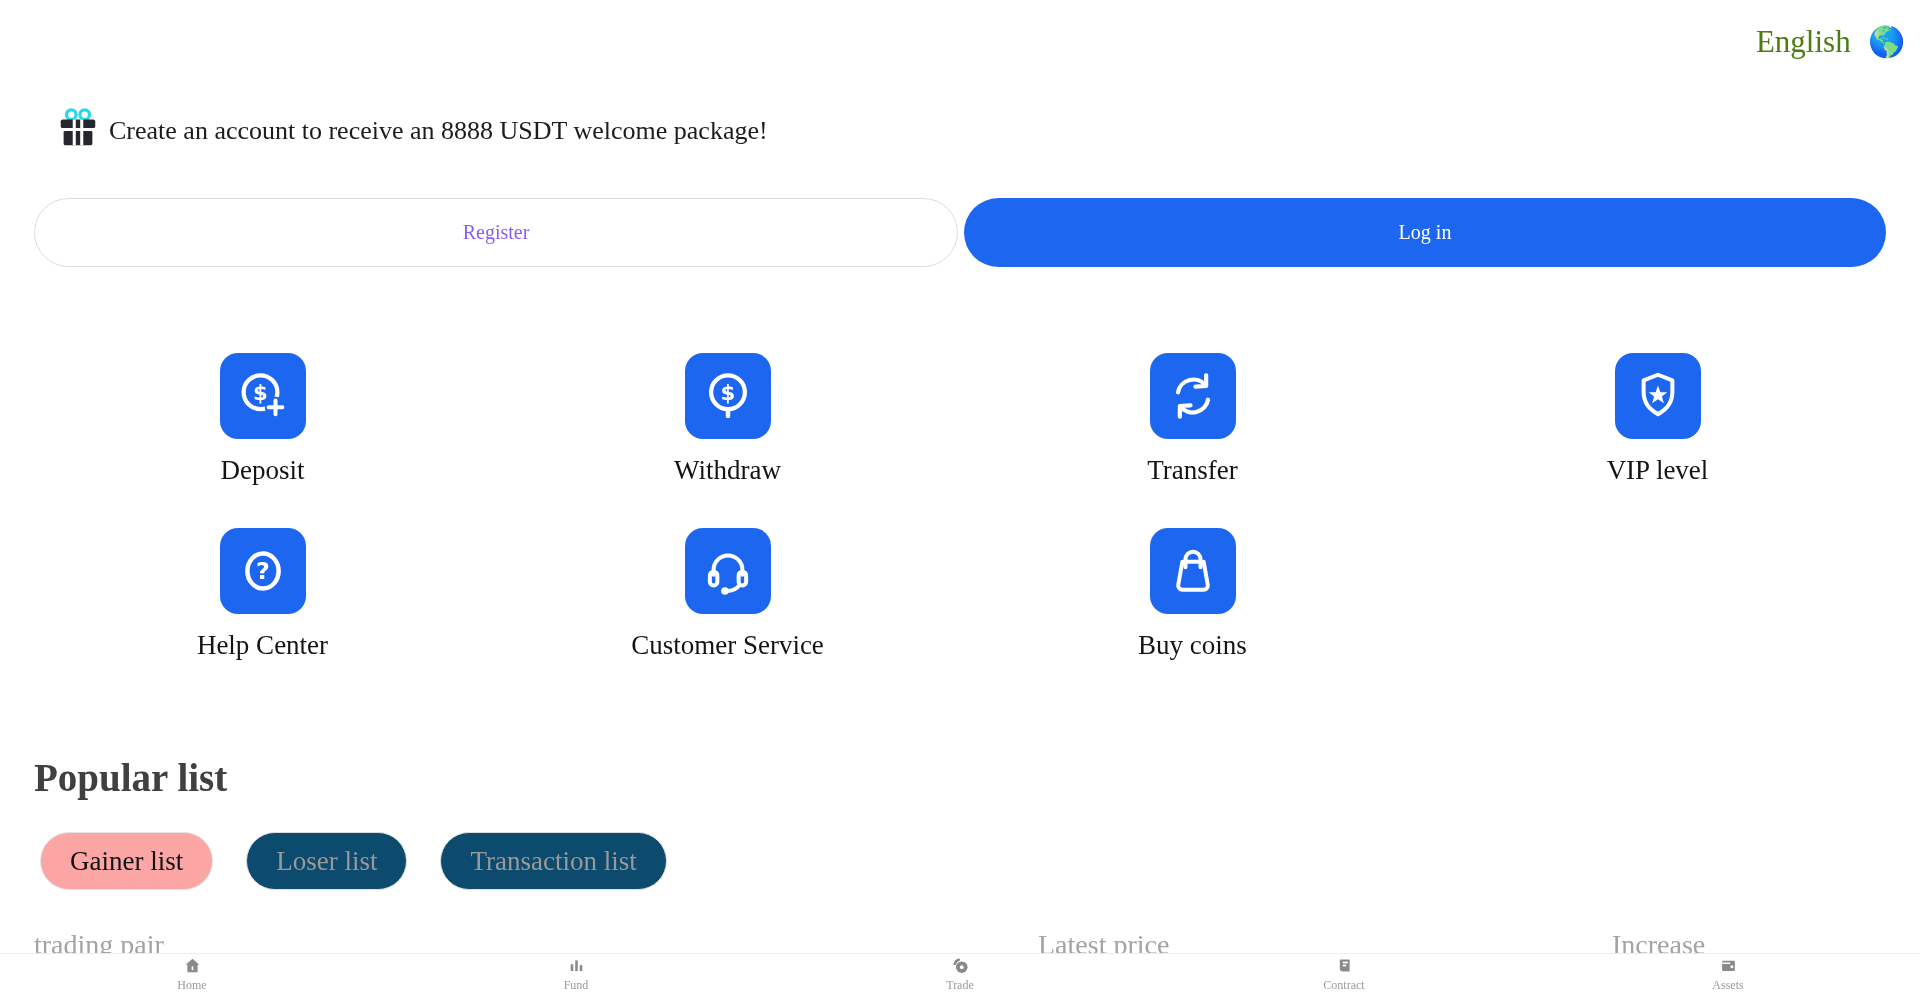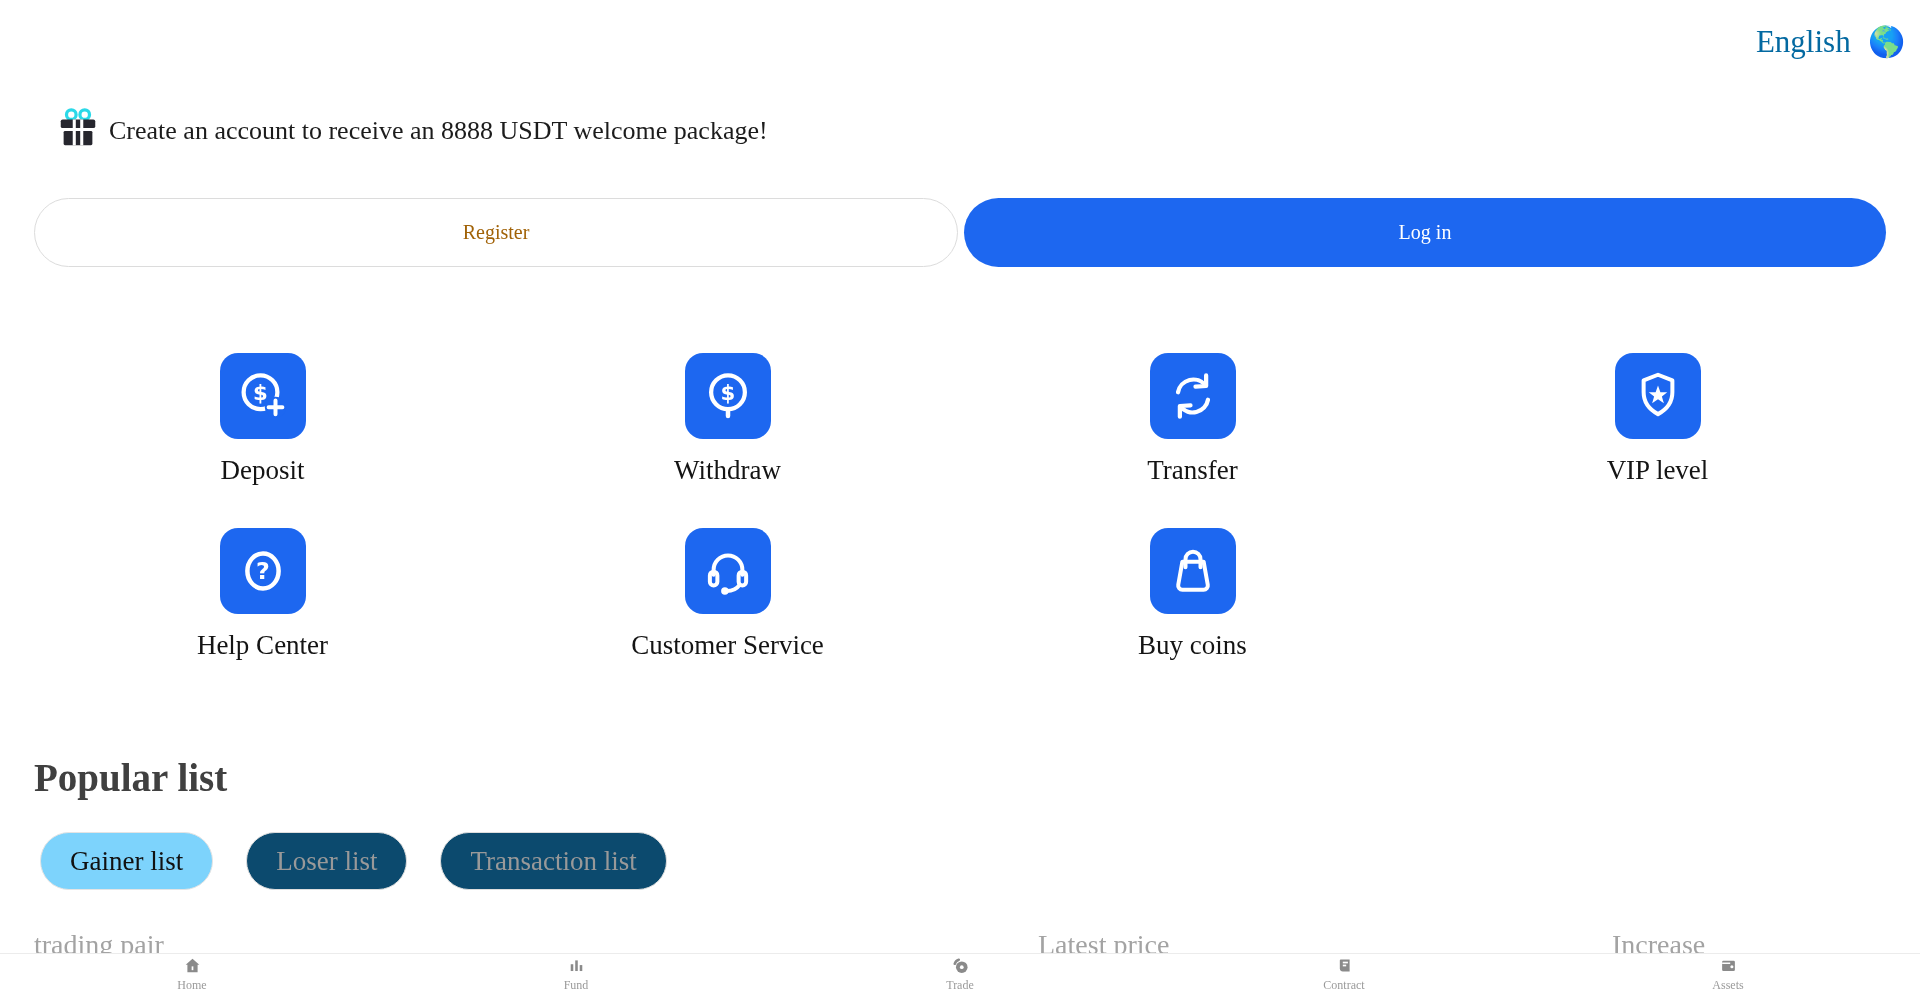--- a/index.html
+++ b/index.html
@@ -13,21 +13,21 @@
   }
 
   
   .top-bar {
     display: flex;
     justify-content: flex-end;
     align-items: center;
     gap: 18px;
     padding: 24px 14px 0 0;
   }
-  .lang-label { font-size: 31px; color: #0369a1; cursor: pointer; }
+  .lang-label { font-size: 31px; color: #4d7c0f; cursor: pointer; }
   .globe { font-size: 30px; line-height: 1; }
 
   
   .promo {
     display: flex;
     align-items: center;
     gap: 8px;
     margin: 46px 0 0 55px;
   }
   .promo-text { font-size: 26px; color: #1c1c1c; }
@@ -45,21 +45,21 @@
     font-size: 20px;
     display: flex;
     align-items: center;
     justify-content: center;
     cursor: pointer;
     font-family: inherit;
   }
   .btn-register {
     background: #ffffff;
     border: 1px solid #dcdcdc;
-    color: #a16207;
+    color: #8b5cf6;
   }
   .btn-login {
     background: #1d67f0;
     border: none;
     color: #ffffff;
   }
 
   
   .qa-grid {
     display: grid;
@@ -108,21 +108,21 @@
     border-radius: 29px;
     display: flex;
     align-items: center;
     font-size: 27px;
     cursor: pointer;
     background: #0c4a6e;
     border: 1px solid #dedede;
     color: #999999;
   }
   .tab-pill.active {
-    background: #7dd3fc;
+    background: #fca5a5;
     border: 1px solid #e4e4e4;
     color: #111111;
   }
 
   .table-head {
     position: relative;
     margin-top: 39px;
     height: 60px;
     font-size: 28px;
     color: #a3a3a3;

